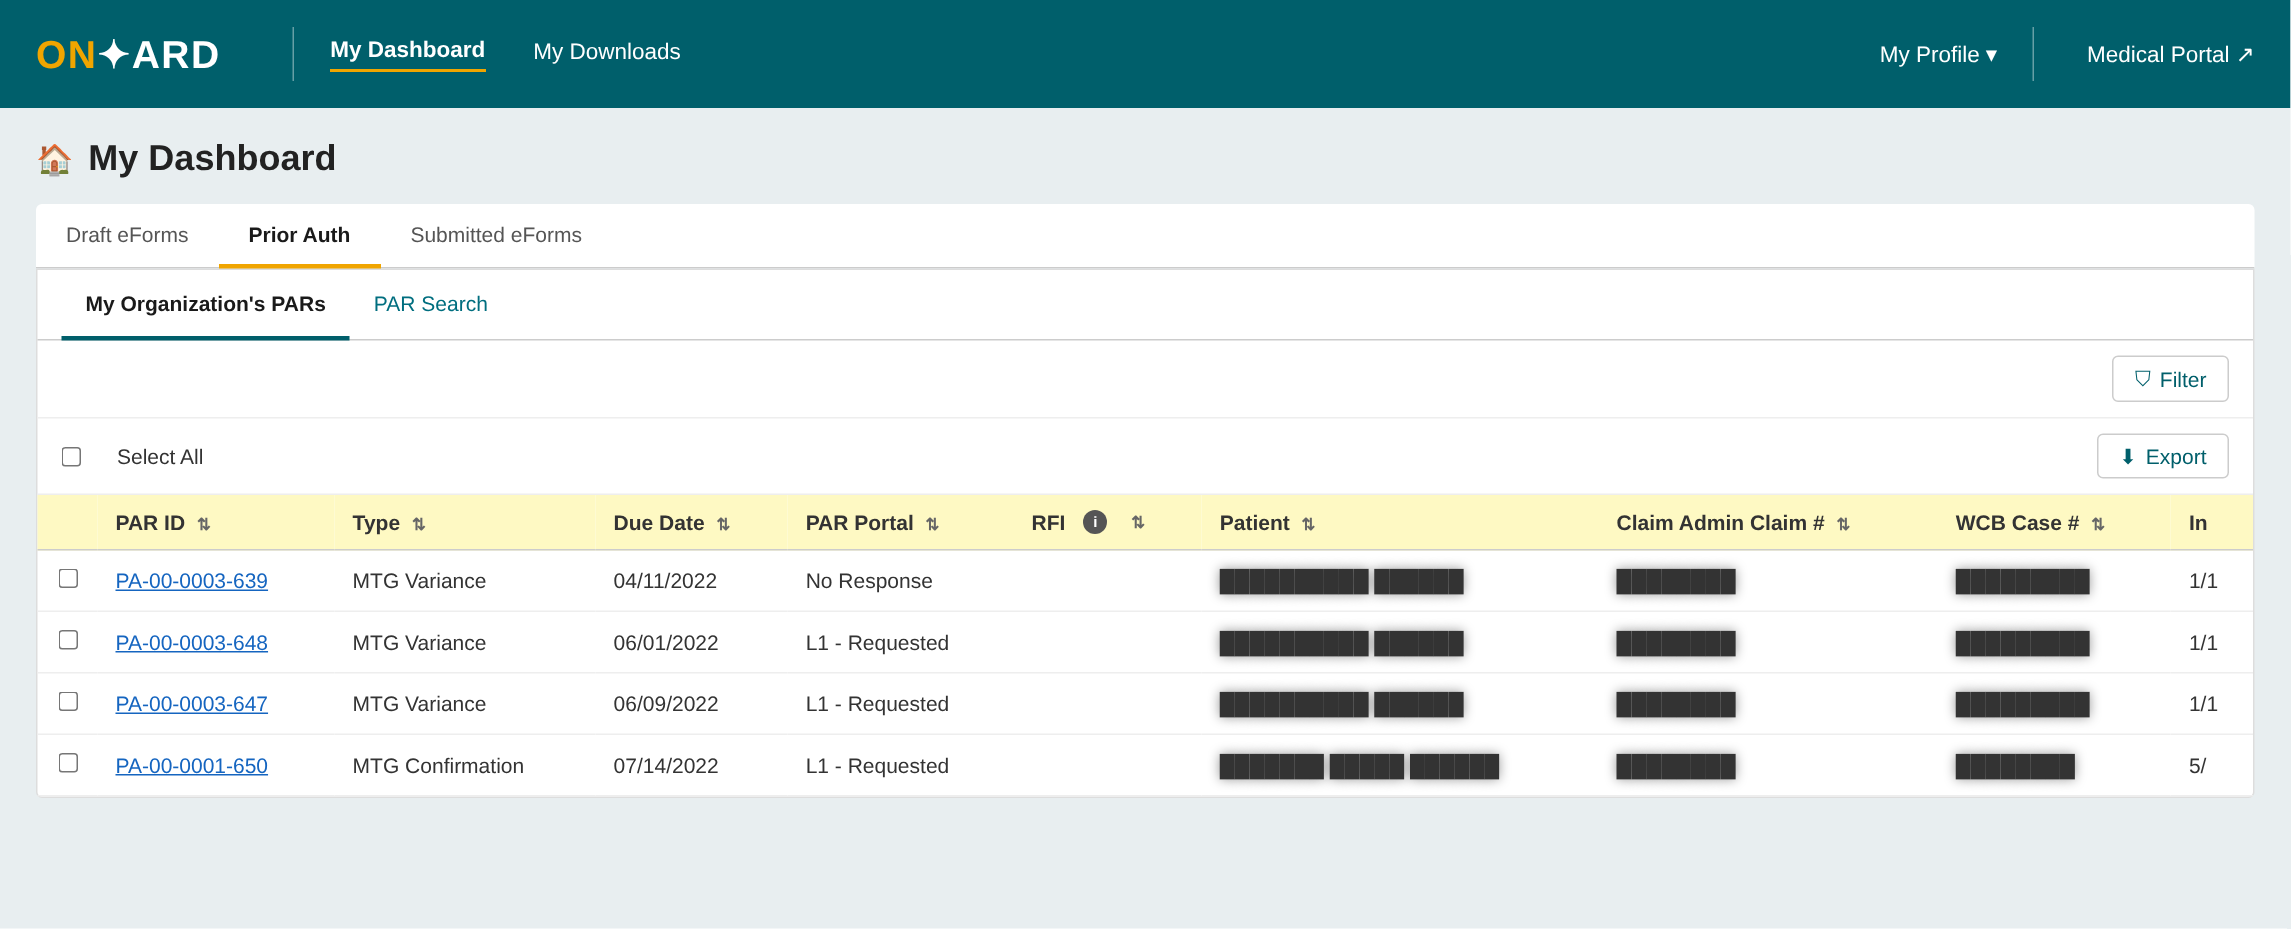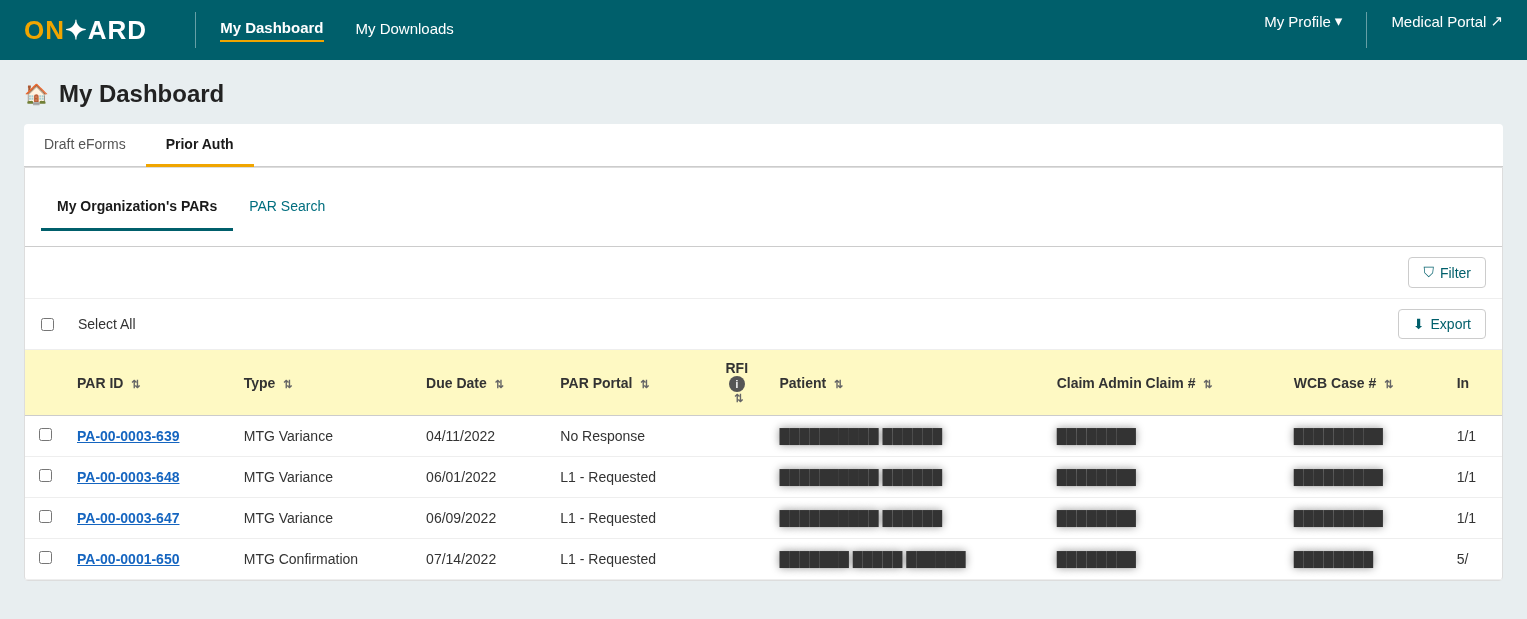--- a/index.html
+++ b/index.html
@@ -4,21 +4,21 @@
   <style>
     * { box-sizing: border-box; margin: 0; padding: 0; }
     body { font-family: Arial, sans-serif; background: #e8eef0; min-width: 1527px; }
 
     
     .top-nav {
       background: #005f6b;
       display: flex;
       align-items: center;
       padding: 0 24px;
-      height: 60px;
+      height: 72px;
       color: white;
     }
     .logo {
       display: flex;
       align-items: center;
       margin-right: 24px;
     }
     .logo-text {
       font-size: 26px;
       font-weight: bold;
@@ -45,21 +45,21 @@
       font-weight: 500;
       padding-bottom: 4px;
       cursor: pointer;
     }
     .nav-link.active {
       border-bottom: 2px solid #f0a500;
       font-weight: 700;
     }
     .nav-right {
       display: flex;
-      align-items: flex-start;
+      align-items: center;
       gap: 16px;
     }
     .nav-profile {
       color: white;
       font-size: 15px;
       cursor: pointer;
       display: flex;
       align-items: center;
       gap: 4px;
     }
@@ -69,20 +69,21 @@
       background: rgba(255,255,255,0.4);
       margin: 0 8px;
     }
     .nav-portal {
       color: white;
       font-size: 15px;
       cursor: pointer;
       display: flex;
       align-items: center;
       gap: 4px;
+      margin-left: 11px;
     }
 
     
     .page-content {
       padding: 20px 24px;
     }
     .page-header {
       display: flex;
       align-items: center;
       gap: 10px;
@@ -124,21 +125,21 @@
     .main-card {
       background: white;
       border: 1px solid #ddd;
       border-radius: 0 0 4px 4px;
     }
 
     
     .sub-tabs {
       display: flex;
       border-bottom: 1px solid #ccc;
-      padding: 16px 16px;
+      padding: 0 16px;
     }
     .sub-tab {
       padding: 14px 16px;
       font-size: 14px;
       color: #006e7f;
       cursor: pointer;
       border-bottom: 3px solid transparent;
       margin-bottom: -1px;
     }
     .sub-tab.active {
@@ -222,39 +223,38 @@
     }
     .data-table td {
       padding: 12px 12px;
       border-bottom: 1px solid #eee;
       color: #333;
     }
     .par-id-link {
       color: #1565c0;
       text-decoration: underline;
       cursor: pointer;
-      font-weight: 700;
+      font-weight: 400;
     }
     .status-requested {
       color: #005f6b;
     }
     .blurred {
       color: transparent;
       text-shadow: 0 0 8px rgba(0,0,0,0.4);
       user-select: none;
     }
     .checkbox-col {
       width: 40px;
       text-align: center;
     }
     .rfi-header {
       display: flex;
       align-items: center;
-      gap: 0;
-      flex-direction: column;
+      gap: 12px;
     }
     .info-icon {
       display: inline-flex;
       align-items: center;
       justify-content: center;
       width: 16px;
       height: 16px;
       border-radius: 50%;
       background: #555;
       color: white;
@@ -292,20 +292,21 @@
 
 <div class="page-content">
   <div class="page-header">
     <span class="home-icon">🏠</span>
     <h1 class="page-title">My Dashboard</h1>
   </div>
 
   <div class="top-tabs">
     <div class="top-tab">Draft eForms</div>
     <div class="top-tab active">Prior Auth</div>
+    <div class="top-tab">Submitted eForms</div>
   </div>
 
   <div class="main-card">
 
     <div class="sub-tabs">
       <div class="sub-tab active">My Organization's PARs</div>
       <div class="sub-tab">PAR Search</div>
     </div>
 
     <div class="filter-row">

